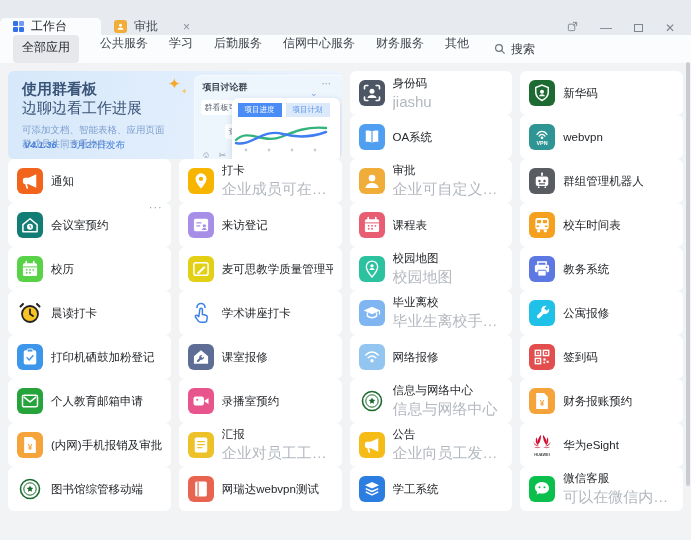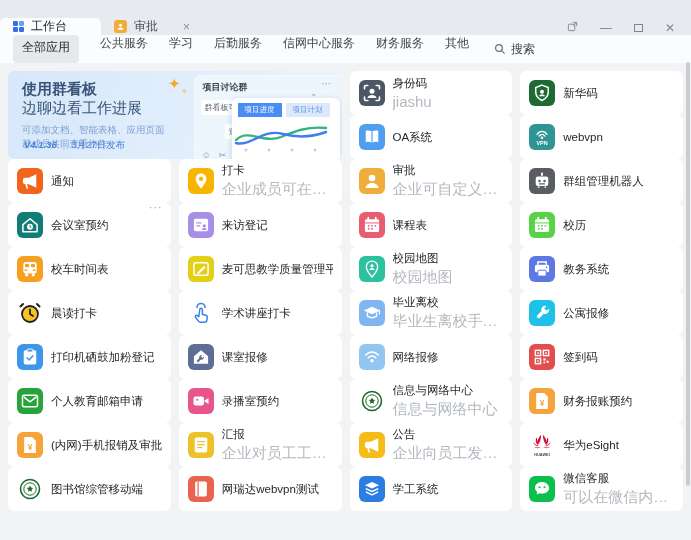--- a/index.html
+++ b/index.html
@@ -310,49 +310,49 @@
           <circle cx="16" cy="13" r="1.1" fill="#e85d72"></circle>
           <circle cx="8" cy="16.5" r="1.1" fill="#e85d72"></circle>
           <circle cx="12" cy="16.5" r="1.1" fill="#e85d72"></circle>
         </svg>
       </div>
       <div class="tile-text">
         <div class="tile-name">课程表</div>
       </div>
     </div>
     <div class="tile">
+      <div class="tile-icon" style="background: rgb(246, 160, 31);">
+        <svg viewBox="0 0 24 24">
+          <rect x="4" y="3.5" width="16" height="14" rx="3" fill="#fff"></rect>
+          <rect x="6" y="6" width="5" height="4" rx="1" fill="#f6a01f"></rect>
+          <rect x="13" y="6" width="5" height="4" rx="1" fill="#f6a01f"></rect>
+          <path d="M6 13.5h2M16 13.5h2" stroke="#f6a01f" stroke-width="1.6" stroke-linecap="round"></path>
+          <circle cx="8" cy="19" r="2" fill="#fff"></circle>
+          <circle cx="16" cy="19" r="2" fill="#fff"></circle>
+        </svg>
+      </div>
+      <div class="tile-text">
+        <div class="tile-name">校车时间表</div>
+      </div>
+    </div>
+    <div class="tile">
       <div class="tile-icon" style="background: rgb(88, 210, 71);">
         <svg viewBox="0 0 24 24">
           <rect x="3.5" y="5" width="17" height="15.5" rx="2" fill="#fff"></rect>
           <path d="M7.5 3v4M16.5 3v4" stroke="#fff" stroke-width="2" stroke-linecap="round"></path>
           <path d="M3.5 9.5h17" stroke="#58d247" stroke-width="1.2"></path>
           <circle cx="8" cy="13" r="1.1" fill="#58d247"></circle>
           <circle cx="12" cy="13" r="1.1" fill="#58d247"></circle>
           <circle cx="16" cy="13" r="1.1" fill="#58d247"></circle>
           <circle cx="8" cy="16.5" r="1.1" fill="#58d247"></circle>
           <circle cx="12" cy="16.5" r="1.1" fill="#58d247"></circle>
         </svg>
       </div>
       <div class="tile-text">
         <div class="tile-name">校历</div>
-      </div>
-    </div>
-    <div class="tile">
-      <div class="tile-icon" style="background: rgb(246, 160, 31);">
-        <svg viewBox="0 0 24 24">
-          <rect x="4" y="3.5" width="16" height="14" rx="3" fill="#fff"></rect>
-          <rect x="6" y="6" width="5" height="4" rx="1" fill="#f6a01f"></rect>
-          <rect x="13" y="6" width="5" height="4" rx="1" fill="#f6a01f"></rect>
-          <path d="M6 13.5h2M16 13.5h2" stroke="#f6a01f" stroke-width="1.6" stroke-linecap="round"></path>
-          <circle cx="8" cy="19" r="2" fill="#fff"></circle>
-          <circle cx="16" cy="19" r="2" fill="#fff"></circle>
-        </svg>
-      </div>
-      <div class="tile-text">
-        <div class="tile-name">校车时间表</div>
       </div>
     </div>
     <div class="tile">
       <div class="tile-icon" style="background: rgb(227, 207, 20);">
         <svg viewBox="0 0 24 24">
           <rect x="3.5" y="4.5" width="17" height="15" rx="2.5" fill="none" stroke="#fff" stroke-width="1.8"></rect>
           <path d="M8 16l7.5-7.5 1.8 1.8L9.8 17.8 7.5 18.3z" fill="#fff"></path>
         </svg>
       </div>
       <div class="tile-text">

